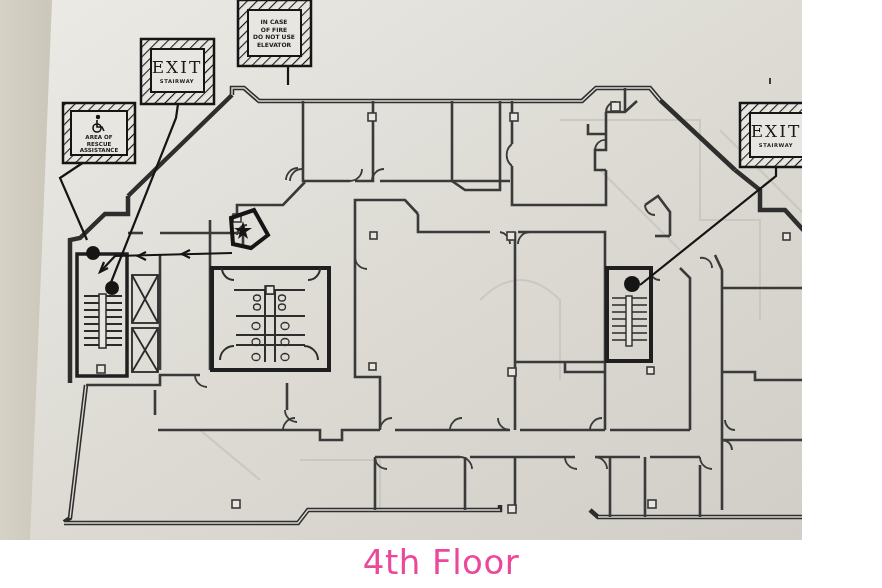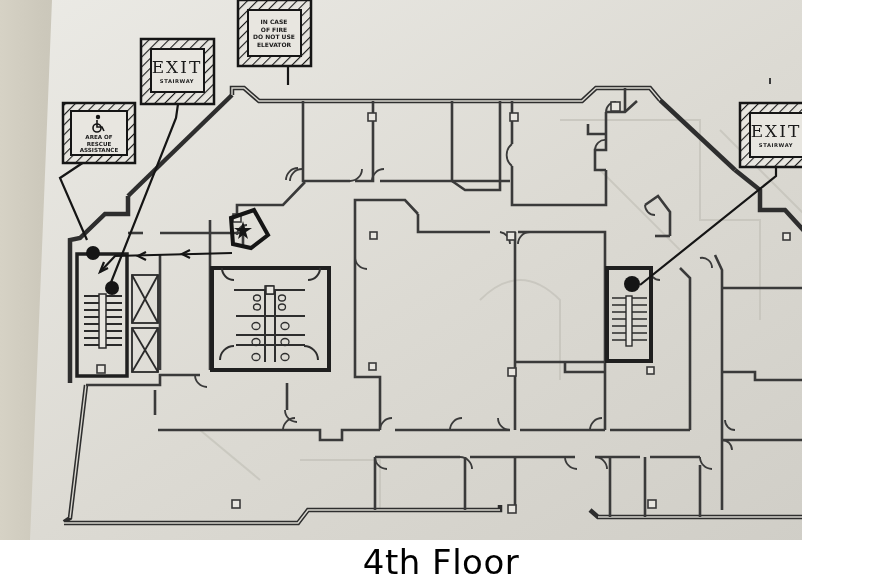--- a/index.html
+++ b/index.html
@@ -17,21 +17,21 @@
       position: absolute; left: 0; top: 0; width: 882px; height: 540px;
       background: linear-gradient(90deg, #d6d2c5 0%, #ccc8bb 5%, #c4c1b5 12%, #c4c1b5 100%);
     }
     .plan { position: absolute; left: 0; top: 0; }
     .caption-bar {
       position: absolute; left: 0; top: 540px; width: 882px; height: 48px;
       background: #ffffff; display: flex; align-items: center; justify-content: center;
     }
     .caption {
       font-family: "DejaVu Sans", sans-serif;
-      font-size: 34px; color: #000000; letter-spacing: 0.5px;
+      font-size: 34px; color: #ec4899; letter-spacing: 0.5px;
       line-height: 48px; margin-top: -4px;
     }
     .sign-text {
       font-family: "DejaVu Sans", sans-serif; font-weight: bold;
       fill: #1a1a1a; text-anchor: middle;
     }
     .exit-text {
       font-family: "DejaVu Serif", serif;
       fill: #1a1a1a; text-anchor: middle;
     }

